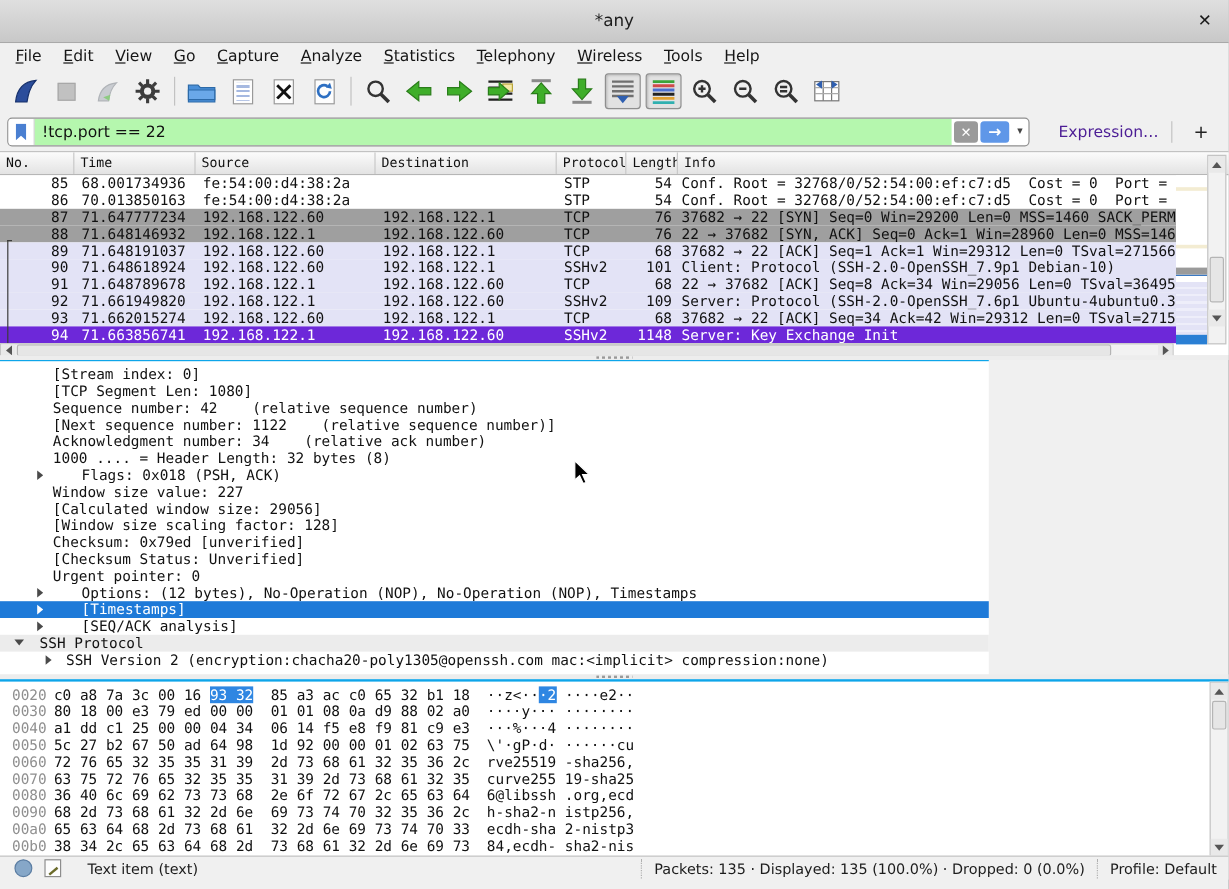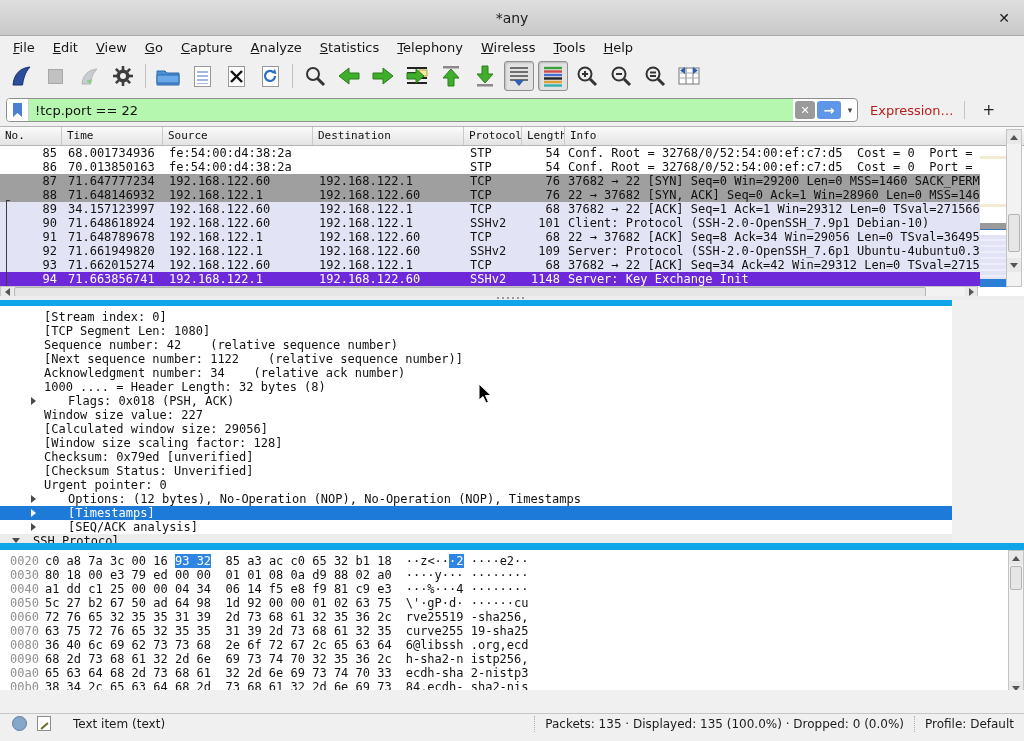--- a/index.html
+++ b/index.html
@@ -45,21 +45,21 @@
     display:flex; align-items:center; justify-content:center; }
   .ribbon { width:9px; height:14px; background:#4a7fd1;
     clip-path:polygon(0 0,100% 0,100% 100%,50% 72%,0 100%); }
   .finput { flex:1; height:100%; background:#b5f7ae; display:flex; align-items:center;
     padding-left:6px; font-size:13px; color:#111; }
   .fclear { width:20px; height:18px; background:#9a9a9a; border-radius:3px; margin:0 2px;
     display:flex; align-items:center; justify-content:center; color:#fff; font-size:11px; font-weight:bold; }
   .fapply { width:24px; height:18px; background:#5f97e8; border-radius:3px; margin-right:2px;
     display:flex; align-items:center; justify-content:center; color:#fff; font-size:13px; font-weight:bold; }
   .fcaret { width:14px; display:flex; align-items:center; justify-content:center; color:#444; font-size:9px; }
-  .expr { margin-left:12px; font-size:13px; color:#b91c1c; }
+  .expr { margin-left:24px; font-size:13px; color:#4c1d95; }
   .vsep { width:1px; height:18px; background:#c4c4c4; margin:0 10px; }
   .addf { font-size:15px; color:#222; padding:0 8px; }
 
   
   .plist { position:absolute; left:0; top:126px; width:1024px; height:170px;
     background:#fff; border-top:1px solid #b3b3b3; }
   .phead { display:flex; height:19px; background:linear-gradient(#fbfbfb,#e3e3e3);
     border-bottom:1px solid #b6b6b6; font-size:11px; }
   .phead .hc { border-right:1px solid #c9c9c9; padding:2px 0 0 5px; white-space:pre; overflow:hidden; }
   .rows { position:absolute; left:0; top:19px; width:980px; height:141px; overflow:hidden;
@@ -100,40 +100,40 @@
   .tri-down  { width:0;height:0;border-left:4px solid transparent;border-right:4px solid transparent;border-top:5px solid #555; }
   .tri-left  { width:0;height:0;border-top:4px solid transparent;border-bottom:4px solid transparent;border-right:5px solid #555; }
   .tri-right { width:0;height:0;border-top:4px solid transparent;border-bottom:4px solid transparent;border-left:5px solid #555; }
 
   .splitter { position:absolute; left:0; width:1024px; height:4px; background:#ededed;
     display:flex; align-items:center; justify-content:center; }
   .splitter .dots { width:30px; height:2px;
     background:repeating-linear-gradient(90deg,#9a9a9a 0 2px,transparent 2px 5px); }
 
   
-  .details { position:absolute; left:0; top:300px; width:952px; height:262px;
-    background:#fff; border-top:6px solid #0ea5e9; overflow:hidden; font-size:12px; }
+  .details { position:absolute; left:0; top:300px; width:824px; height:262px;
+    background:#fff; border-top:1px solid #0ea5e9; overflow:hidden; font-size:12px; }
   .dl { position:relative; height:14px; line-height:14px; white-space:pre; width:1008px; }
   .dl.leaf { padding-left:44px; }
   .dl.mid  { padding-left:68px; }
   .dl.root { padding-left:33px; }
   .dl.sub  { padding-left:55px; }
   .dl.gray { background:#ececec; }
   .dl.sel  { background:#1e7ad8; color:#fff; }
   .exp { position:absolute; top:3px; }
   .exp-r { width:0;height:0;border-left:5px solid #4a4a4a;border-top:4px solid transparent;border-bottom:4px solid transparent; }
   .exp-d { width:0;height:0;border-top:5px solid #4a4a4a;border-left:4px solid transparent;border-right:4px solid transparent; top:4px; }
   .dl.mid .exp { left:31px; }
   .dl.root .exp { left:12px; }
   .dl.sub .exp { left:38px; }
   .dl.sel .exp-r { border-left-color:#fff; }
 
   
-  .hexpane { position:absolute; left:0; top:543px; width:1024px; height:147px;
-    background:#fff; border-top:7px solid #0ea5e9; overflow:hidden;
+  .hexpane { position:absolute; left:0; top:566px; width:1024px; height:147px;
+    background:#fff; border-top:2px solid #0ea5e9; overflow:hidden;
     font-size:12px; padding-top:4px; }
   .hx-row { display:flex; height:14px; line-height:14px; white-space:pre; }
   .hx-off { margin-left:10px; color:#8f8f8f; }
   .hx-h   { margin-left:6px; }
   .hx-a   { margin-left:14px; }
   .hx-sel { background:#2e86e2; color:#fff; }
 
   
   .statusbar { position:absolute; left:0; top:713px; width:1024px; height:20px;
     background:#f0f0f0; border-top:1px solid #c6c6c6; display:flex; align-items:center;
@@ -378,21 +378,21 @@
       <div class="prow row-white">
         <span class="c-no">86</span><span class="c-time">70.013850163</span><span class="c-src">fe:54:00:d4:38:2a</span><span class="c-dst"></span><span class="c-pro">STP</span><span class="c-len">54</span><span class="c-inf">Conf. Root = 32768/0/52:54:00:ef:c7:d5  Cost = 0  Port = </span>
       </div>
       <div class="prow row-gray">
         <span class="c-no">87</span><span class="c-time">71.647777234</span><span class="c-src">192.168.122.60</span><span class="c-dst">192.168.122.1</span><span class="c-pro">TCP</span><span class="c-len">76</span><span class="c-inf">37682 → 22 [SYN] Seq=0 Win=29200 Len=0 MSS=1460 SACK_PERM</span>
       </div>
       <div class="prow row-gray">
         <span class="c-no">88</span><span class="c-time">71.648146932</span><span class="c-src">192.168.122.1</span><span class="c-dst">192.168.122.60</span><span class="c-pro">TCP</span><span class="c-len">76</span><span class="c-inf">22 → 37682 [SYN, ACK] Seq=0 Ack=1 Win=28960 Len=0 MSS=1460</span>
       </div>
       <div class="prow row-lav">
-        <span class="c-no">89</span><span class="c-time">34.157123997</span><span class="c-src">192.168.122.60</span><span class="c-dst">192.168.122.1</span><span class="c-pro">TCP</span><span class="c-len">68</span><span class="c-inf">37682 → 22 [ACK] Seq=1 Ack=1 Win=29312 Len=0 TSval=271566</span>
+        <span class="c-no">89</span><span class="c-time">71.648191037</span><span class="c-src">192.168.122.60</span><span class="c-dst">192.168.122.1</span><span class="c-pro">TCP</span><span class="c-len">68</span><span class="c-inf">37682 → 22 [ACK] Seq=1 Ack=1 Win=29312 Len=0 TSval=271566</span>
       </div>
       <div class="prow row-lav">
         <span class="c-no">90</span><span class="c-time">71.648618924</span><span class="c-src">192.168.122.60</span><span class="c-dst">192.168.122.1</span><span class="c-pro">SSHv2</span><span class="c-len">101</span><span class="c-inf">Client: Protocol (SSH-2.0-OpenSSH_7.9p1 Debian-10)</span>
       </div>
       <div class="prow row-lav">
         <span class="c-no">91</span><span class="c-time">71.648789678</span><span class="c-src">192.168.122.1</span><span class="c-dst">192.168.122.60</span><span class="c-pro">TCP</span><span class="c-len">68</span><span class="c-inf">22 → 37682 [ACK] Seq=8 Ack=34 Win=29056 Len=0 TSval=36495</span>
       </div>
       <div class="prow row-lav">
         <span class="c-no">92</span><span class="c-time">71.661949820</span><span class="c-src">192.168.122.1</span><span class="c-dst">192.168.122.60</span><span class="c-pro">SSHv2</span><span class="c-len">109</span><span class="c-inf">Server: Protocol (SSH-2.0-OpenSSH_7.6p1 Ubuntu-4ubuntu0.3</span>
       </div>

